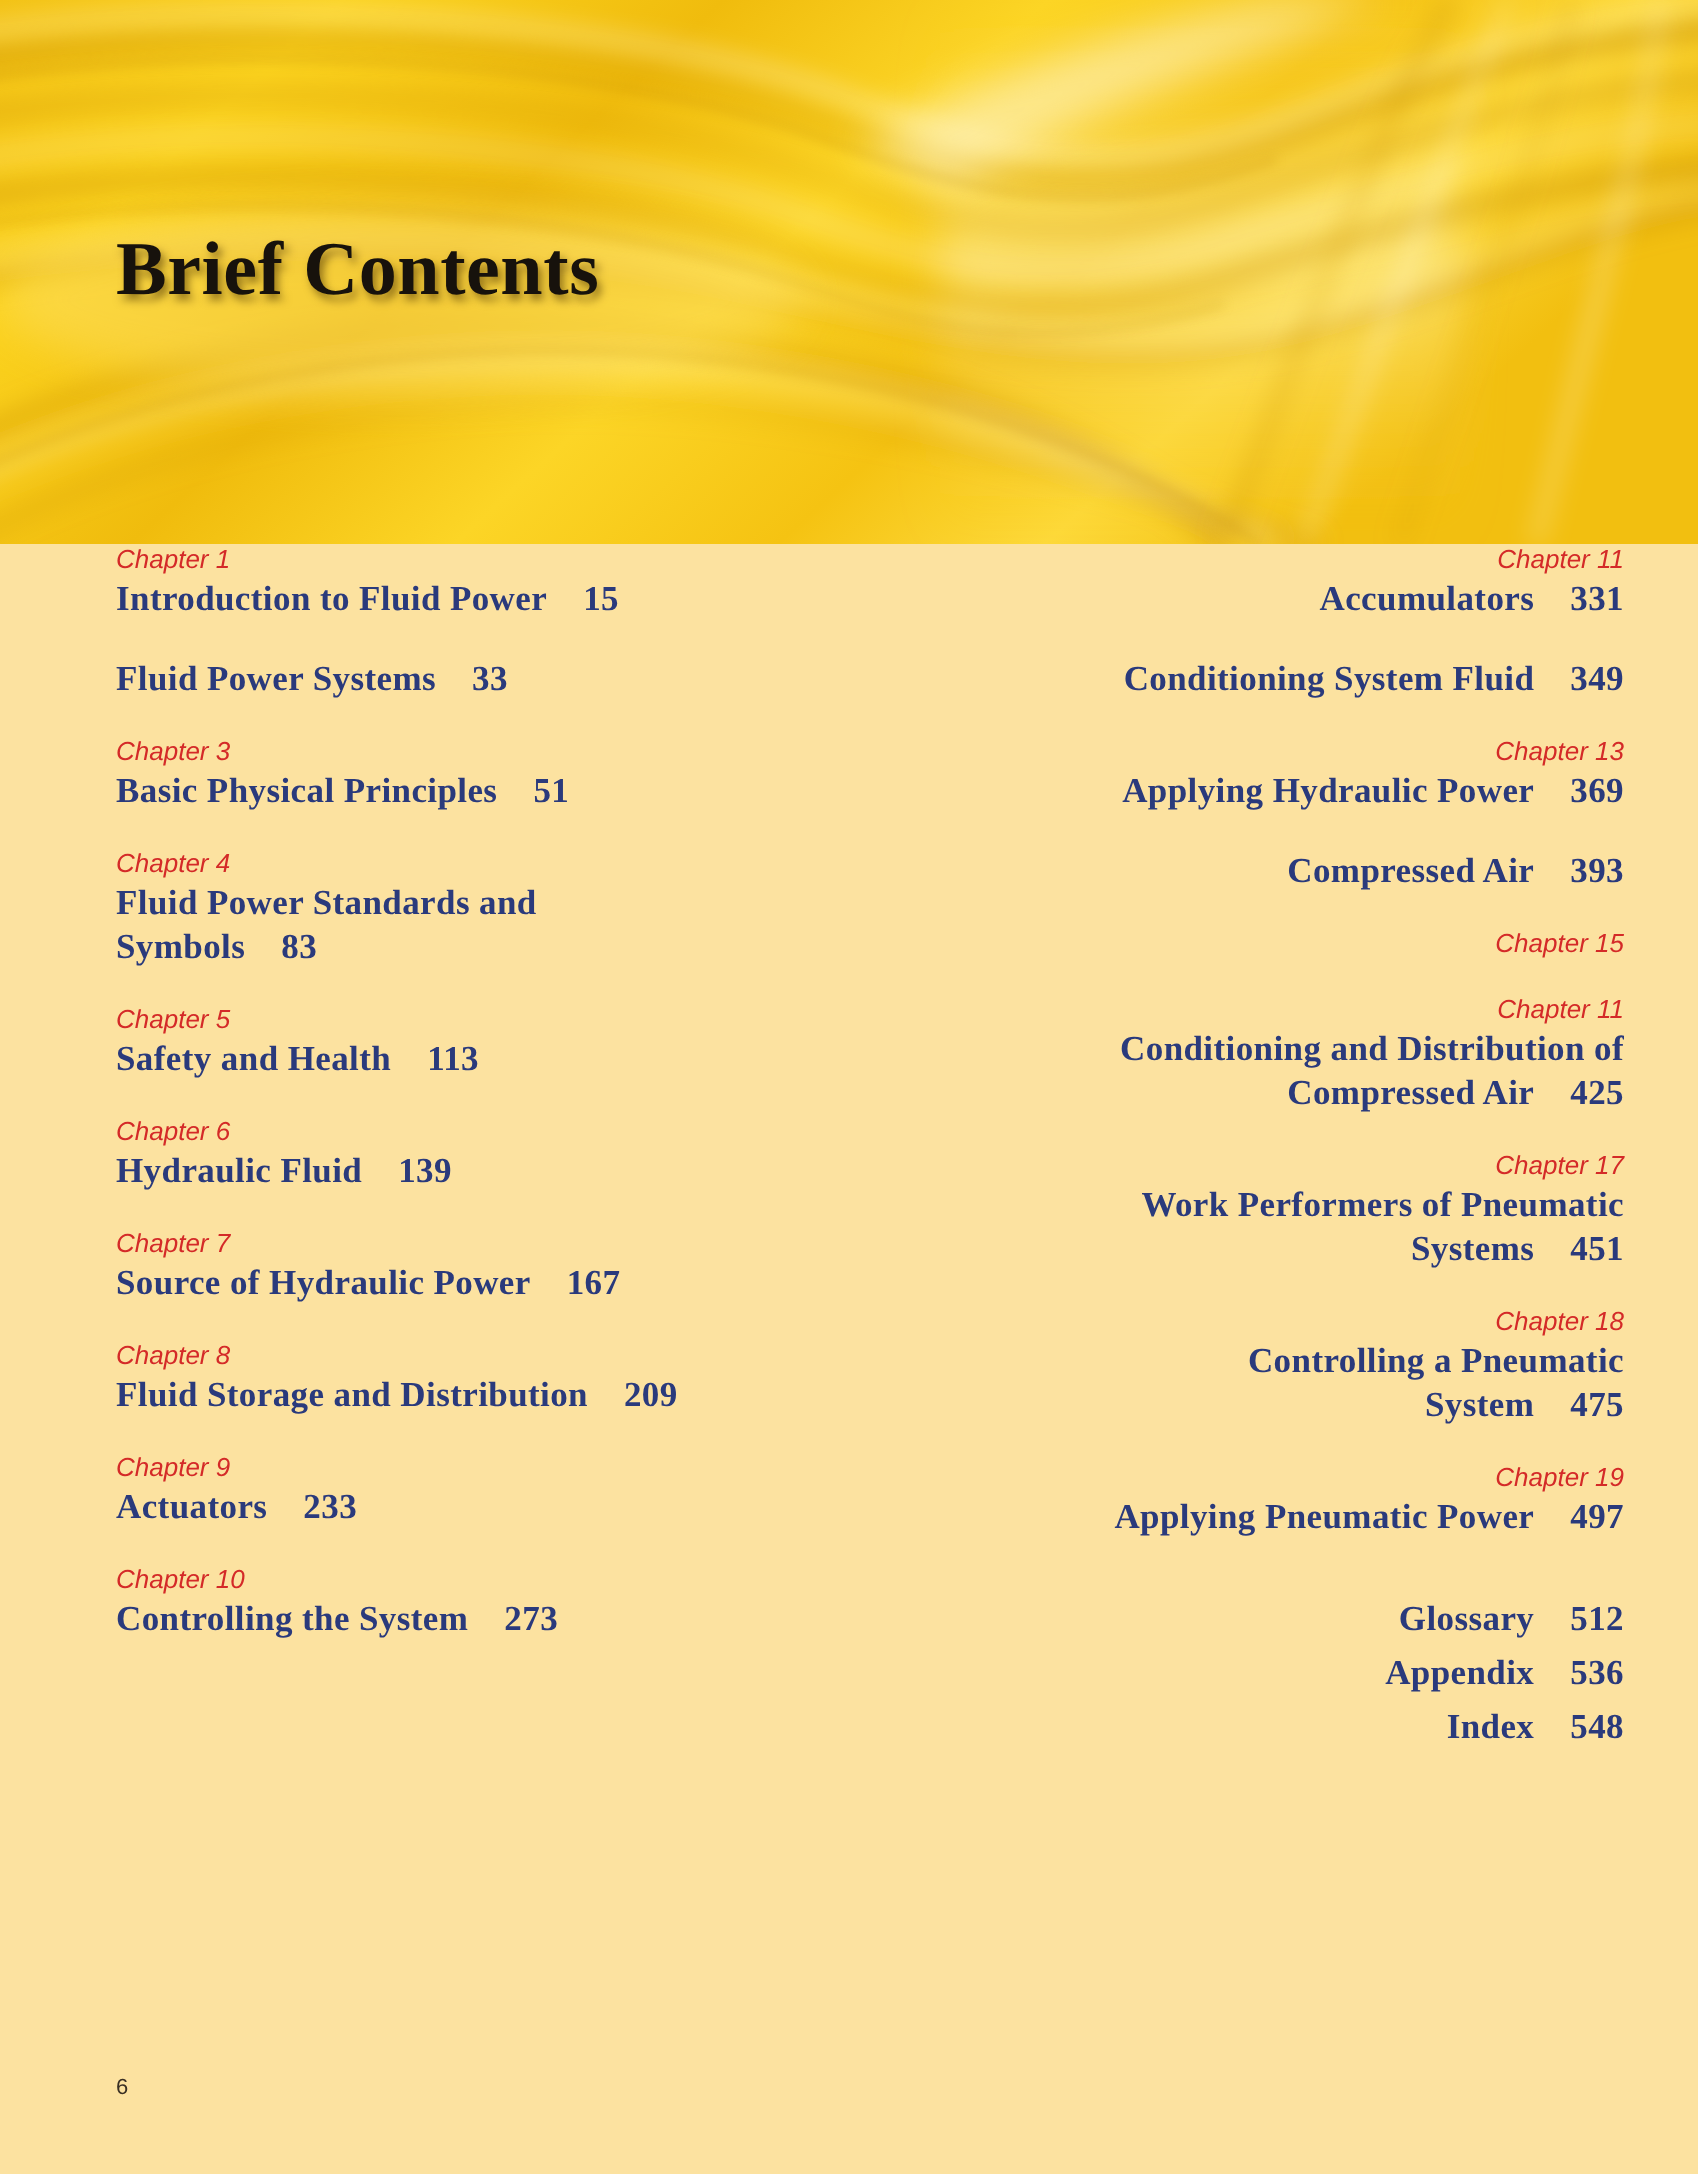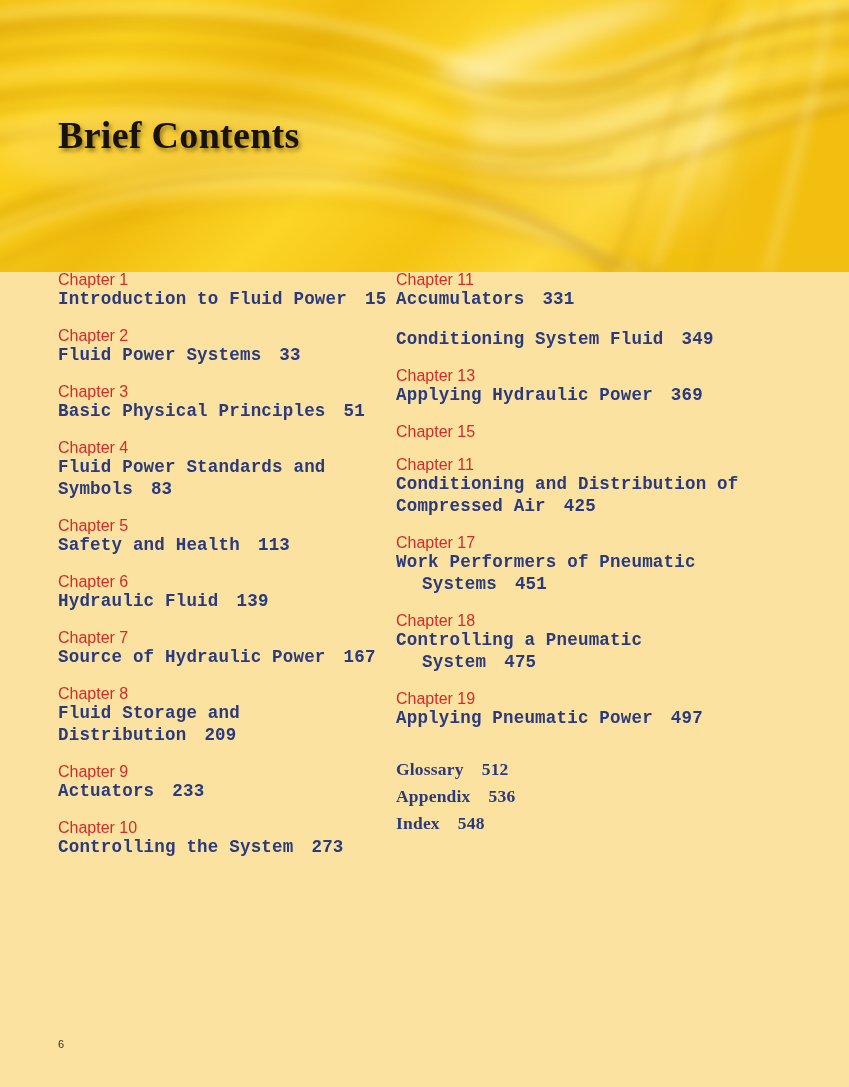--- a/index.html
+++ b/index.html
@@ -44,35 +44,36 @@
     position:absolute;
     left:0; top:272px;
     width:849px; height:815px;
   }
 
   .column {
     position:absolute;
     top:0;
   }
   #col-left  { left:58px;  width:350px; }
-  #col-right { left:396px; width:400px; }
+  #col-right { left:412px; width:400px;text-align:right; }
 
   .entry { margin-bottom:18px; }
 
   .chapter-label {
     font-family:"Liberation Sans", sans-serif;
-    font-size:16px;
+    font-size:13px;
     color:#d42a28;
     line-height:15px;
     margin-bottom:1px;
     white-space:nowrap;
+    font-style:italic;
   }
 
   .chapter-title {
-    font-family:Liberation Mono, monospace;
+    font-family:Liberation Serif, serif;
     font-weight:bold;
     font-size:17.5px;
     color:#2a3a7c;
     line-height:22px;
     letter-spacing:0.2px;
   }
 
   .chapter-title .pg { margin-left:18px; }
 
   .title-line2 { display:block; }
@@ -193,21 +194,20 @@
 </div>
 
 <div id="content">
 
   <div class="column" id="col-left">
       <div class="entry">
         <div class="chapter-label">Chapter 1</div>
         <div class="chapter-title"><span>Introduction to Fluid Power</span><span class="pg">15</span></div>
       </div>
       <div class="entry">
-        <div class="chapter-label">Chapter 2</div>
         <div class="chapter-title"><span>Fluid Power Systems</span><span class="pg">33</span></div>
       </div>
       <div class="entry">
         <div class="chapter-label">Chapter 3</div>
         <div class="chapter-title"><span>Basic Physical Principles</span><span class="pg">51</span></div>
       </div>
       <div class="entry">
         <div class="chapter-label">Chapter 4</div>
         <div class="chapter-title"><span>Fluid Power Standards and</span><span class="title-line2">Symbols<span class="pg">83</span></span></div>
       </div>
@@ -243,20 +243,21 @@
         <div class="chapter-title"><span>Accumulators</span><span class="pg">331</span></div>
       </div>
       <div class="entry">
         <div class="chapter-title"><span>Conditioning System Fluid</span><span class="pg">349</span></div>
       </div>
       <div class="entry">
         <div class="chapter-label">Chapter 13</div>
         <div class="chapter-title"><span>Applying Hydraulic Power</span><span class="pg">369</span></div>
       </div>
       <div class="entry">
+        <div class="chapter-title"><span>Compressed Air</span><span class="pg">393</span></div>
       </div>
       <div class="entry">
         <div class="chapter-label">Chapter 15</div>
       </div>
       <div class="entry">
         <div class="chapter-label">Chapter 11</div>
         <div class="chapter-title"><span>Conditioning and Distribution of</span><span class="title-line2">Compressed Air<span class="pg">425</span></span></div>
       </div>
       <div class="entry">
         <div class="chapter-label">Chapter 17</div>

